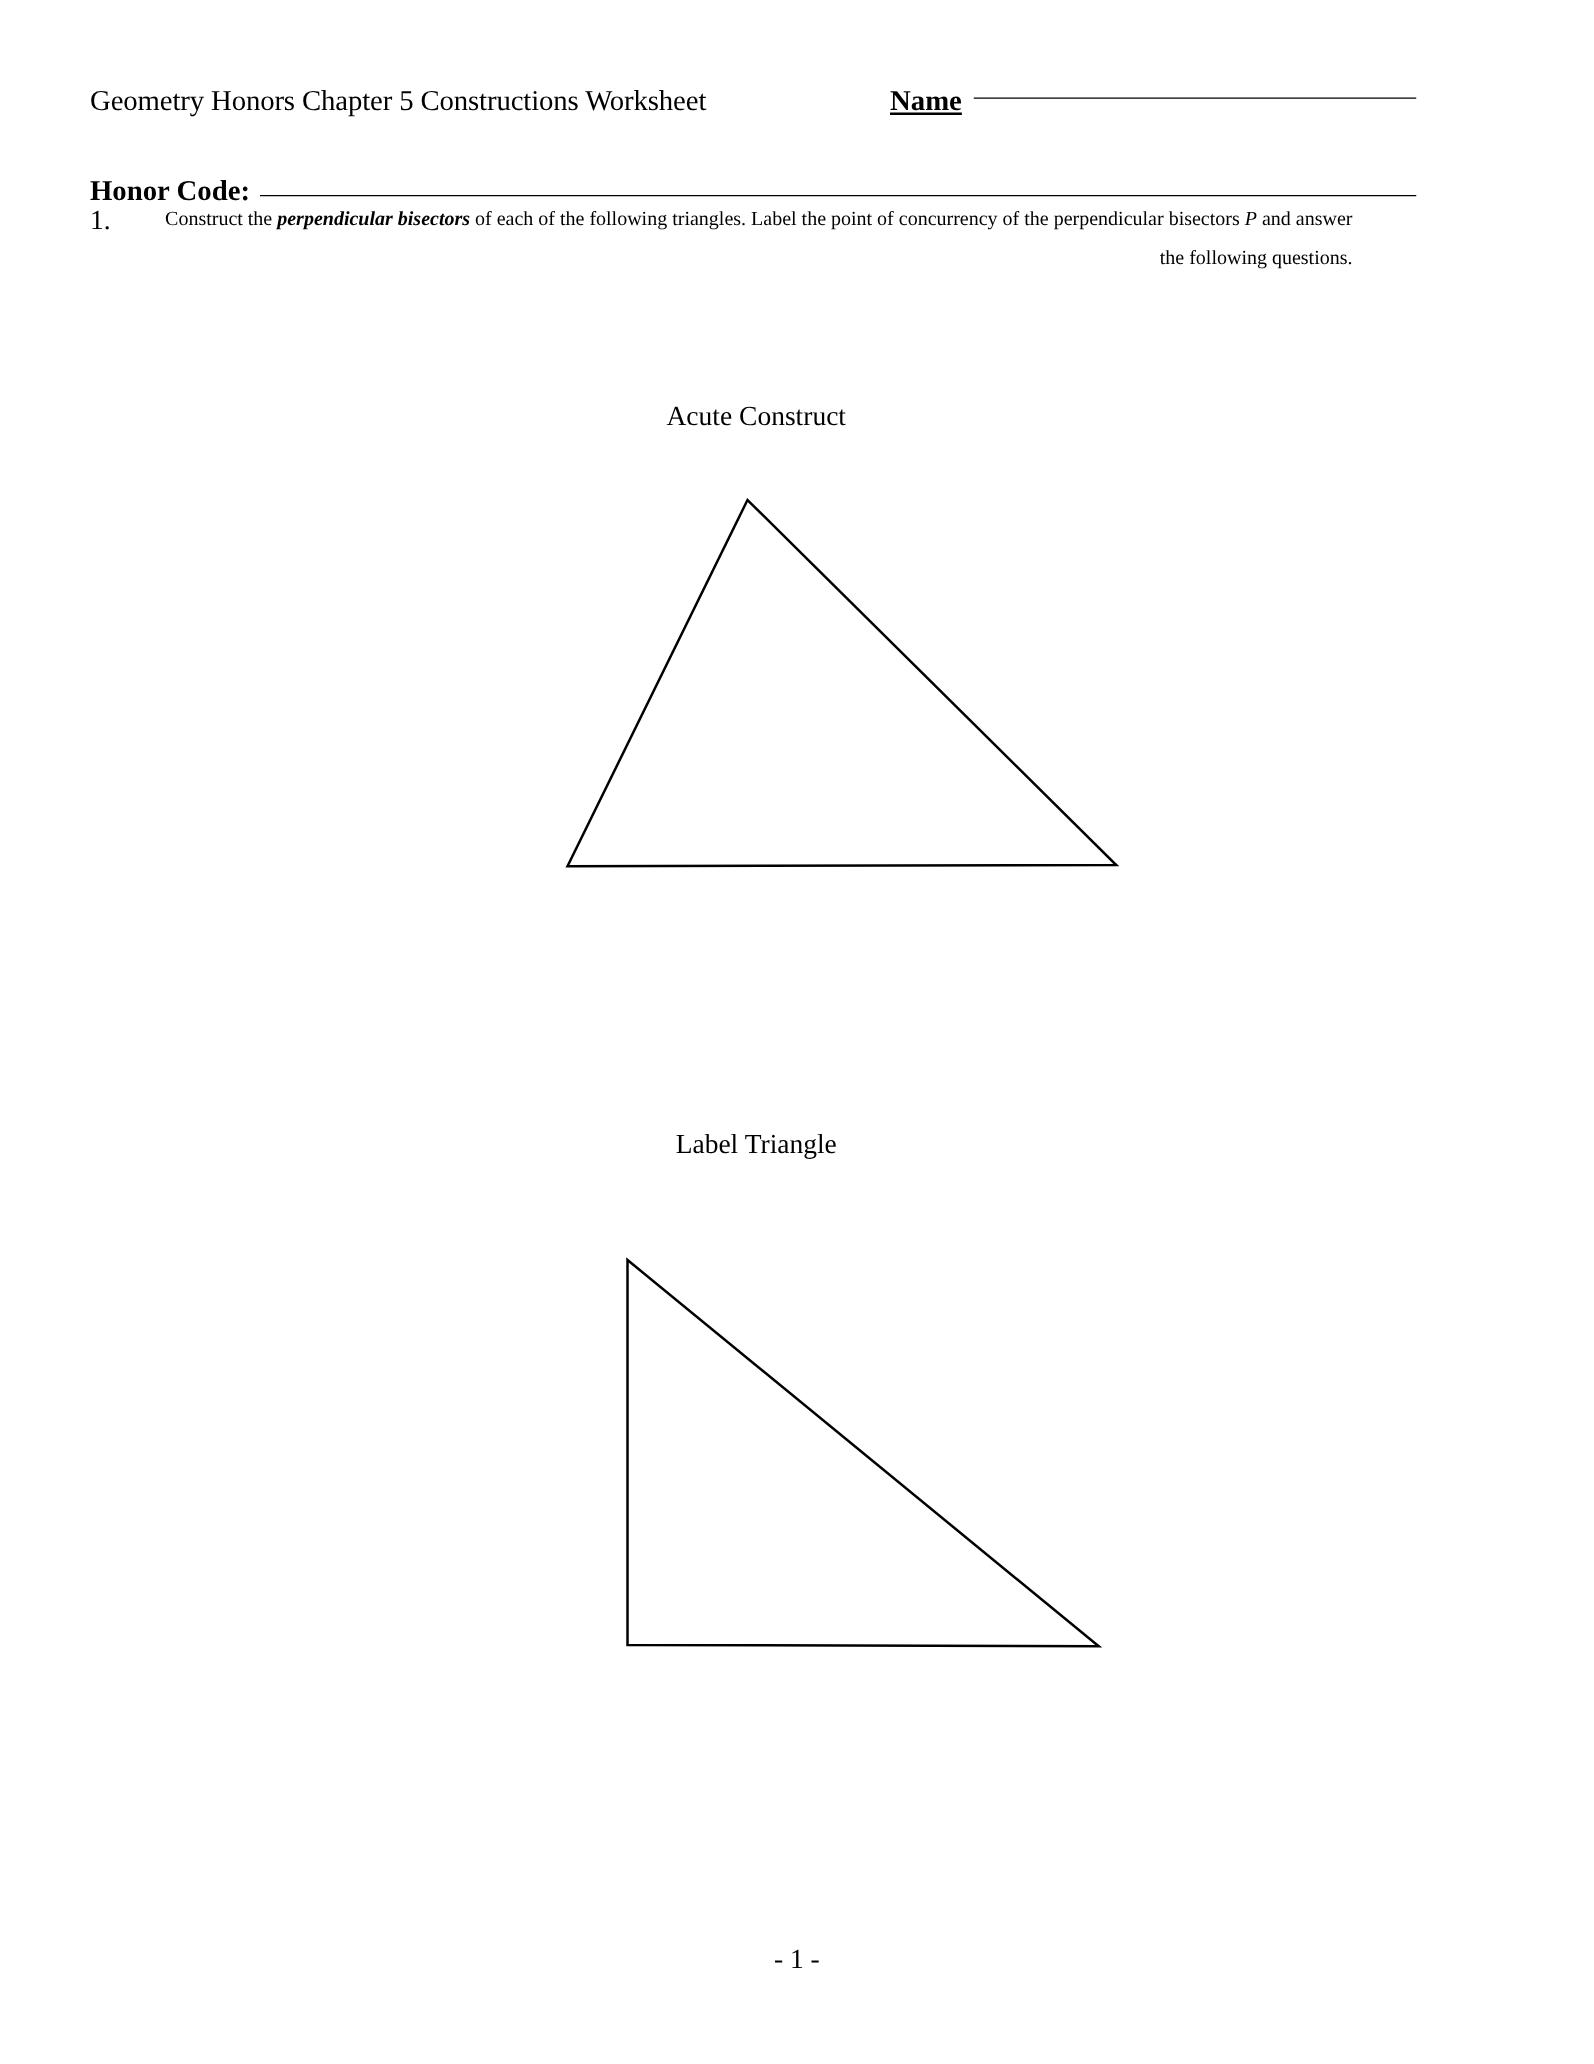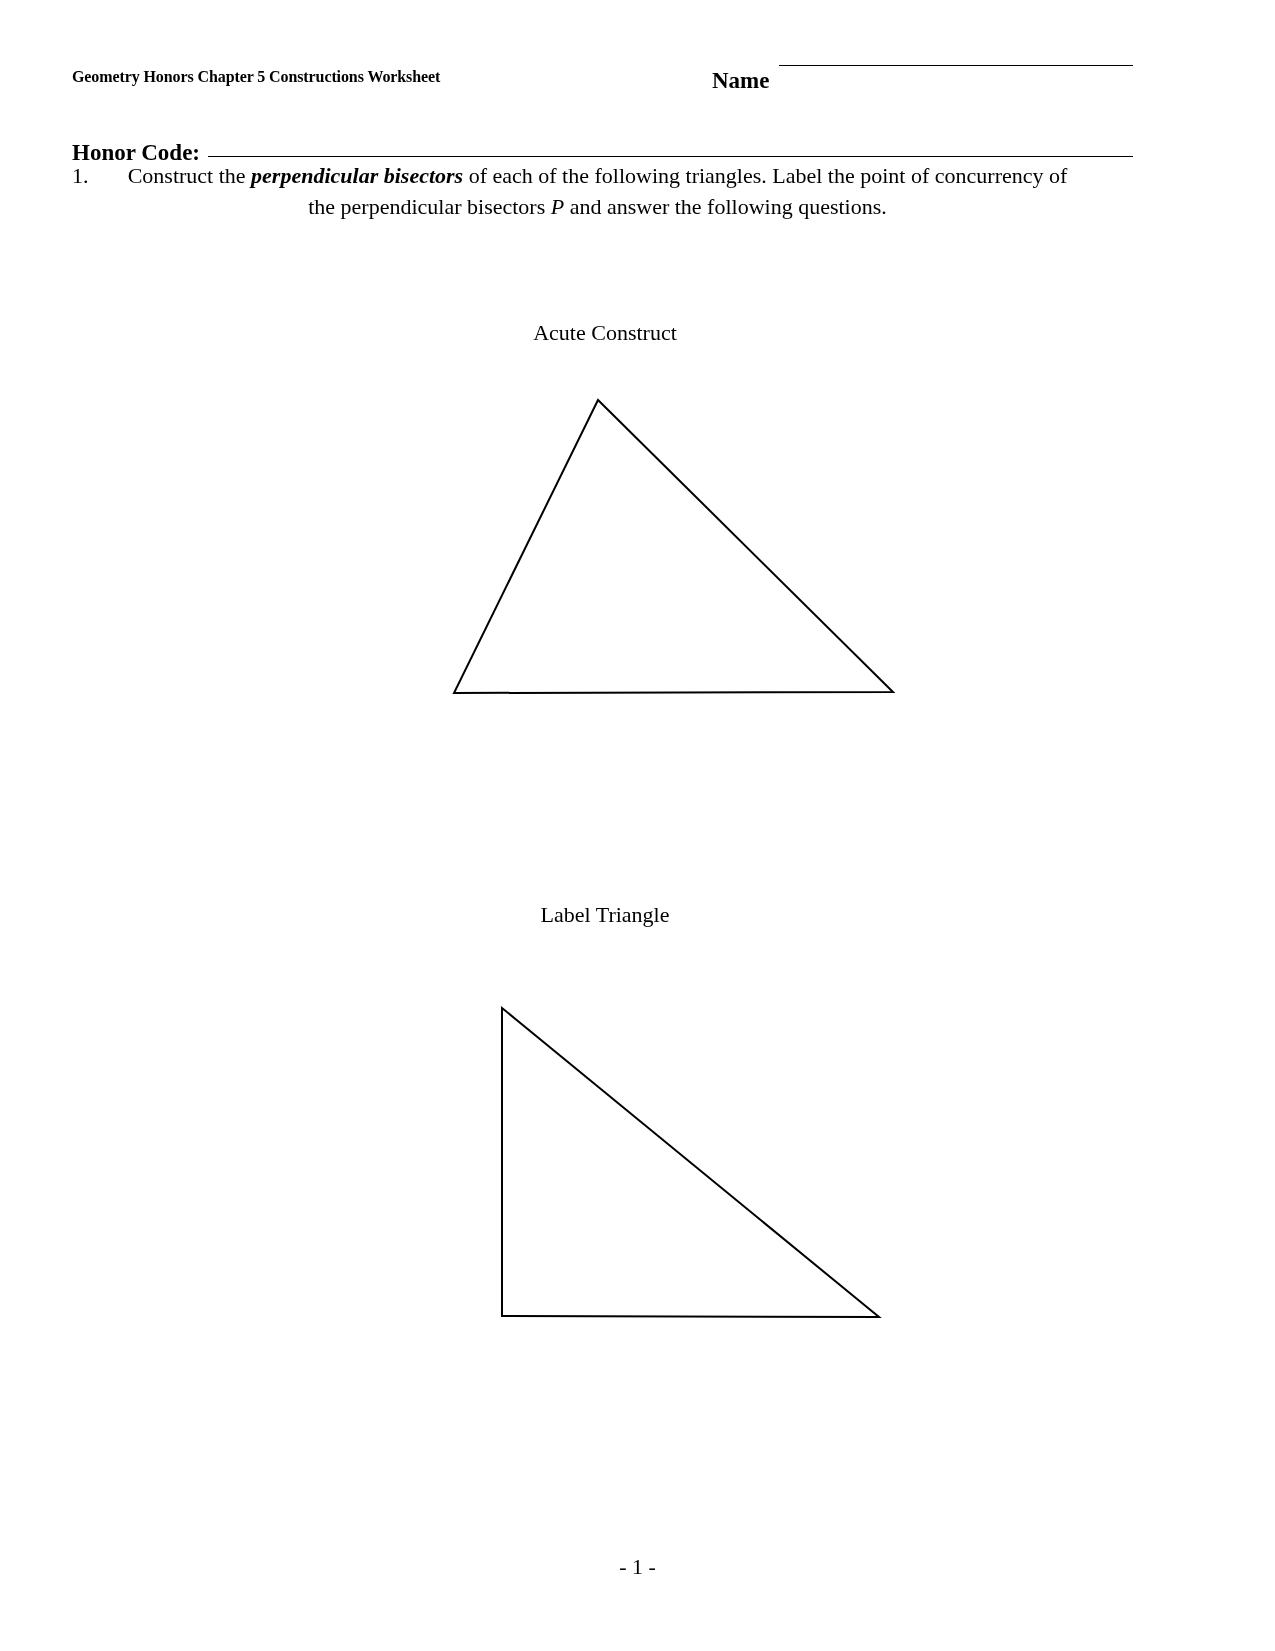--- a/index.html
+++ b/index.html
@@ -30,32 +30,33 @@
   .header-row {
     position: absolute;
     left: 72px;
     top: 68px;
     width: 1061px;
     height: 34px;
     display: flex;
     align-items: baseline;
   }
   .doc-title {
-    font-size: 16px;
-    font-weight: bold;
+    font-size: 23px;
+    font-weight: normal;
     letter-spacing: -0.1px;
     white-space: nowrap;
   }
   .name-group {
     display: flex;
-    align-items: flex-start;
+    align-items: center;
     position: absolute;
     left: 640px;
     top: 0;
     width: 421px;
+    text-decoration: underline;
   }
   .name-label {
     font-size: 23px;
     font-weight: bold;
     white-space: nowrap;
   }
   .blank-rule {
     flex: 1 1 auto;
     border-bottom: 1.6px solid #000000;
     height: 0;
@@ -99,23 +100,23 @@
   .instruction-number {
     position: absolute;
     left: 0;
     top: 0;
     width: 41px;
     font-size: 22px;
     line-height: 31px;
   }
   .instruction-text {
     margin-left: 41px;
-    font-size: 22px;
+    font-size: 16px;
     line-height: 31px;
-    text-align: center;
+    text-align: right;
   }
   .bi { font-weight: bold; font-style: italic; }
   .it { font-style: italic; }
 
   
   .fig-label {
     position: absolute;
     font-size: 22px;
     line-height: 26px;
     text-align: center;

